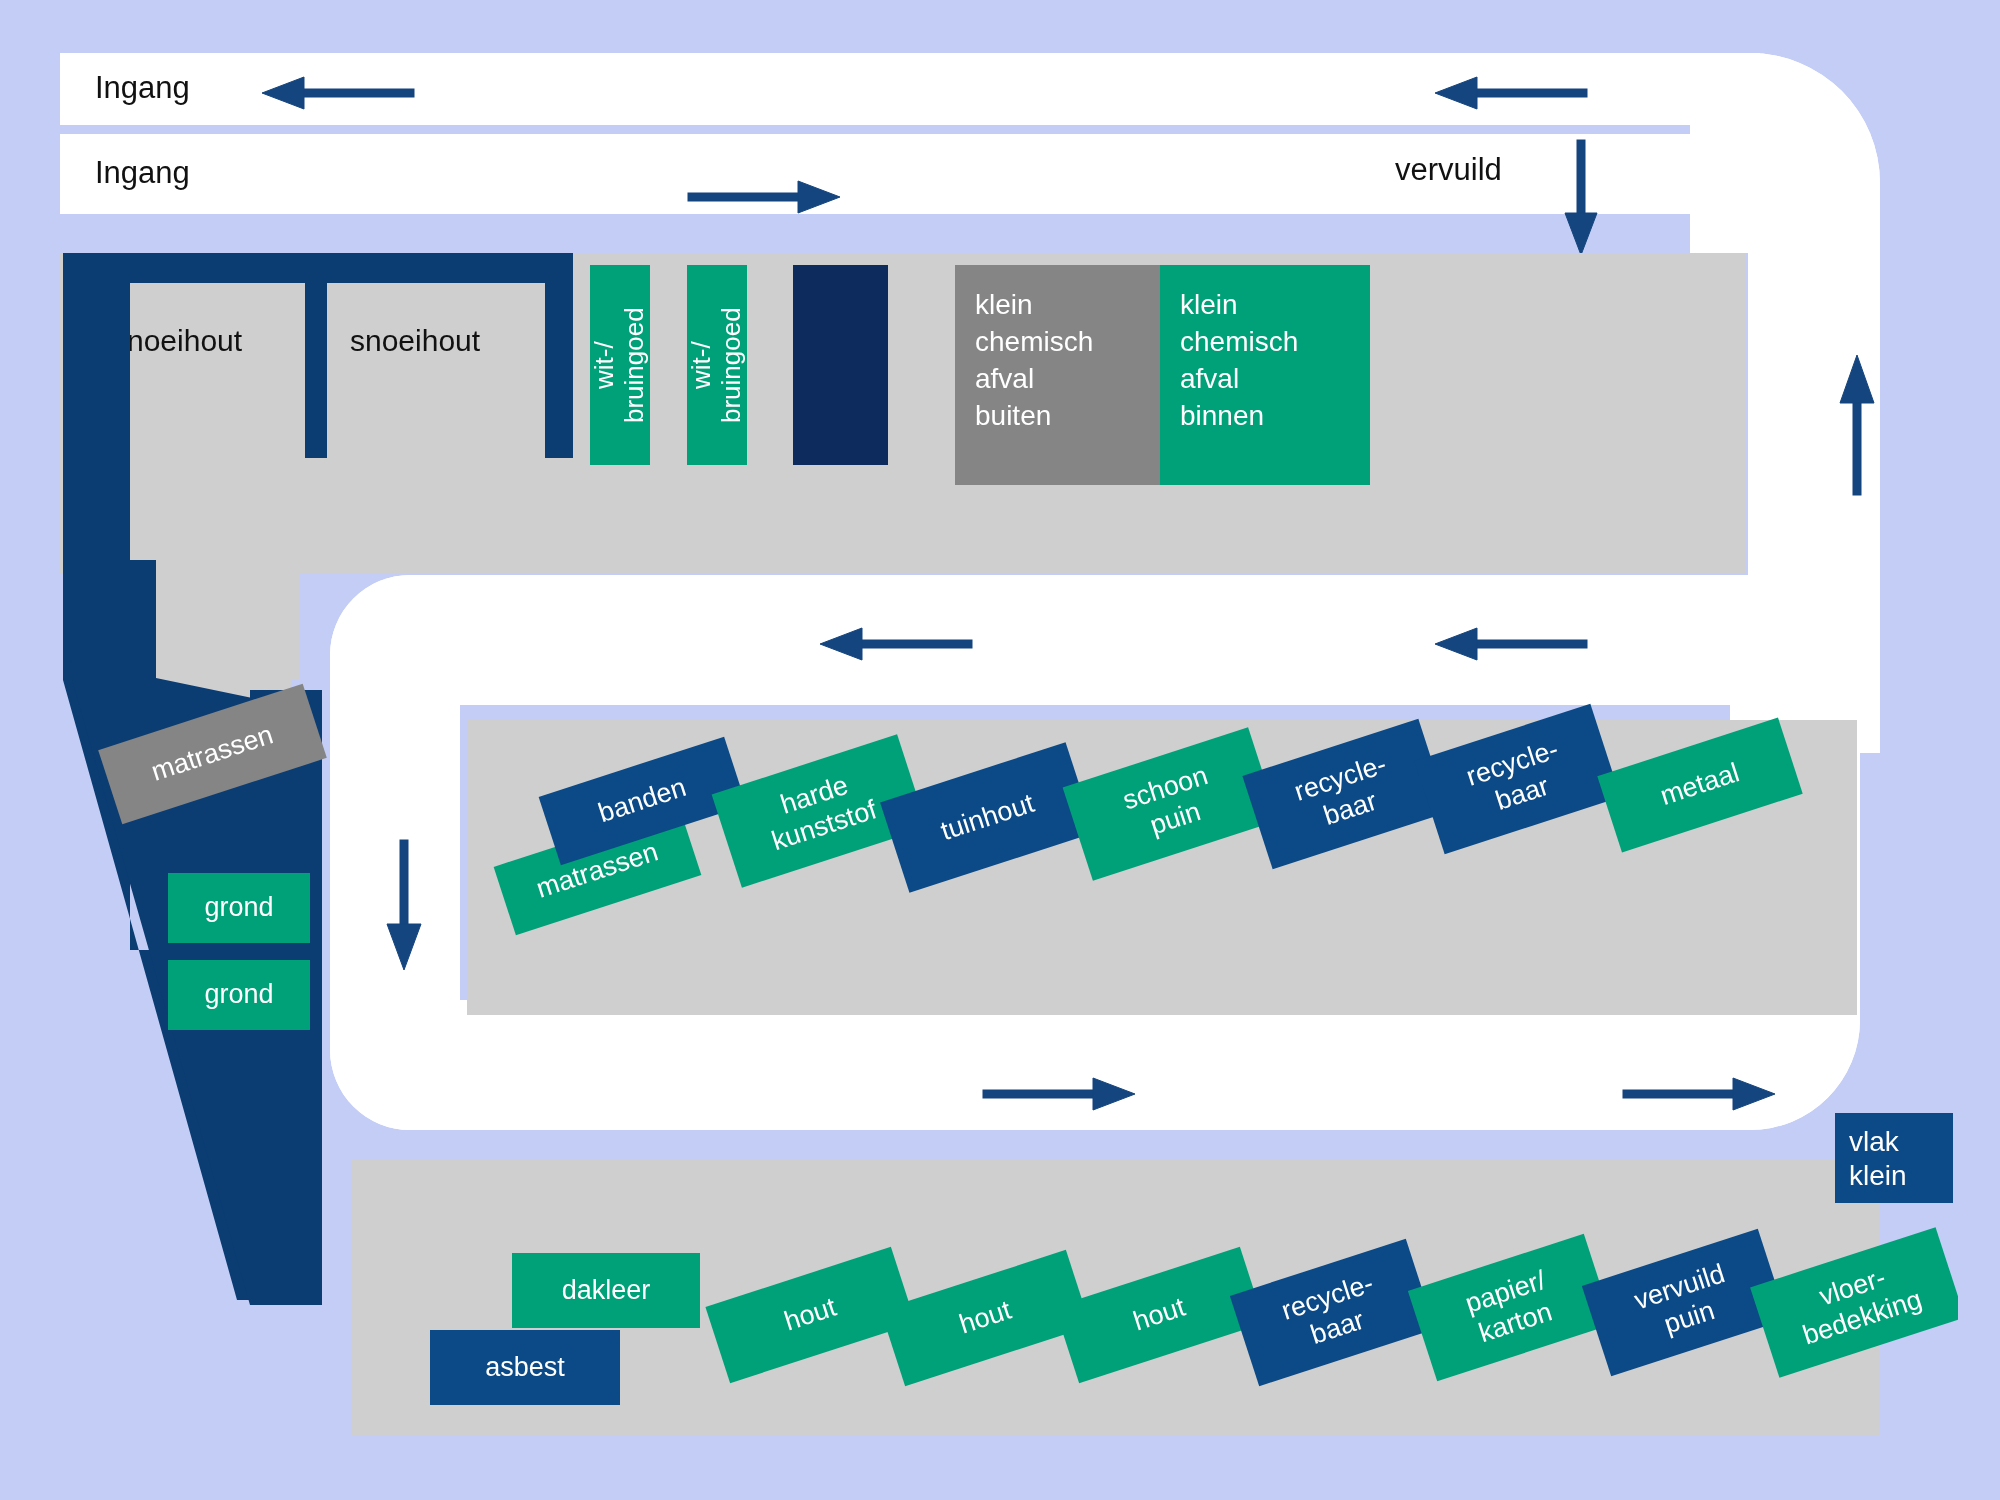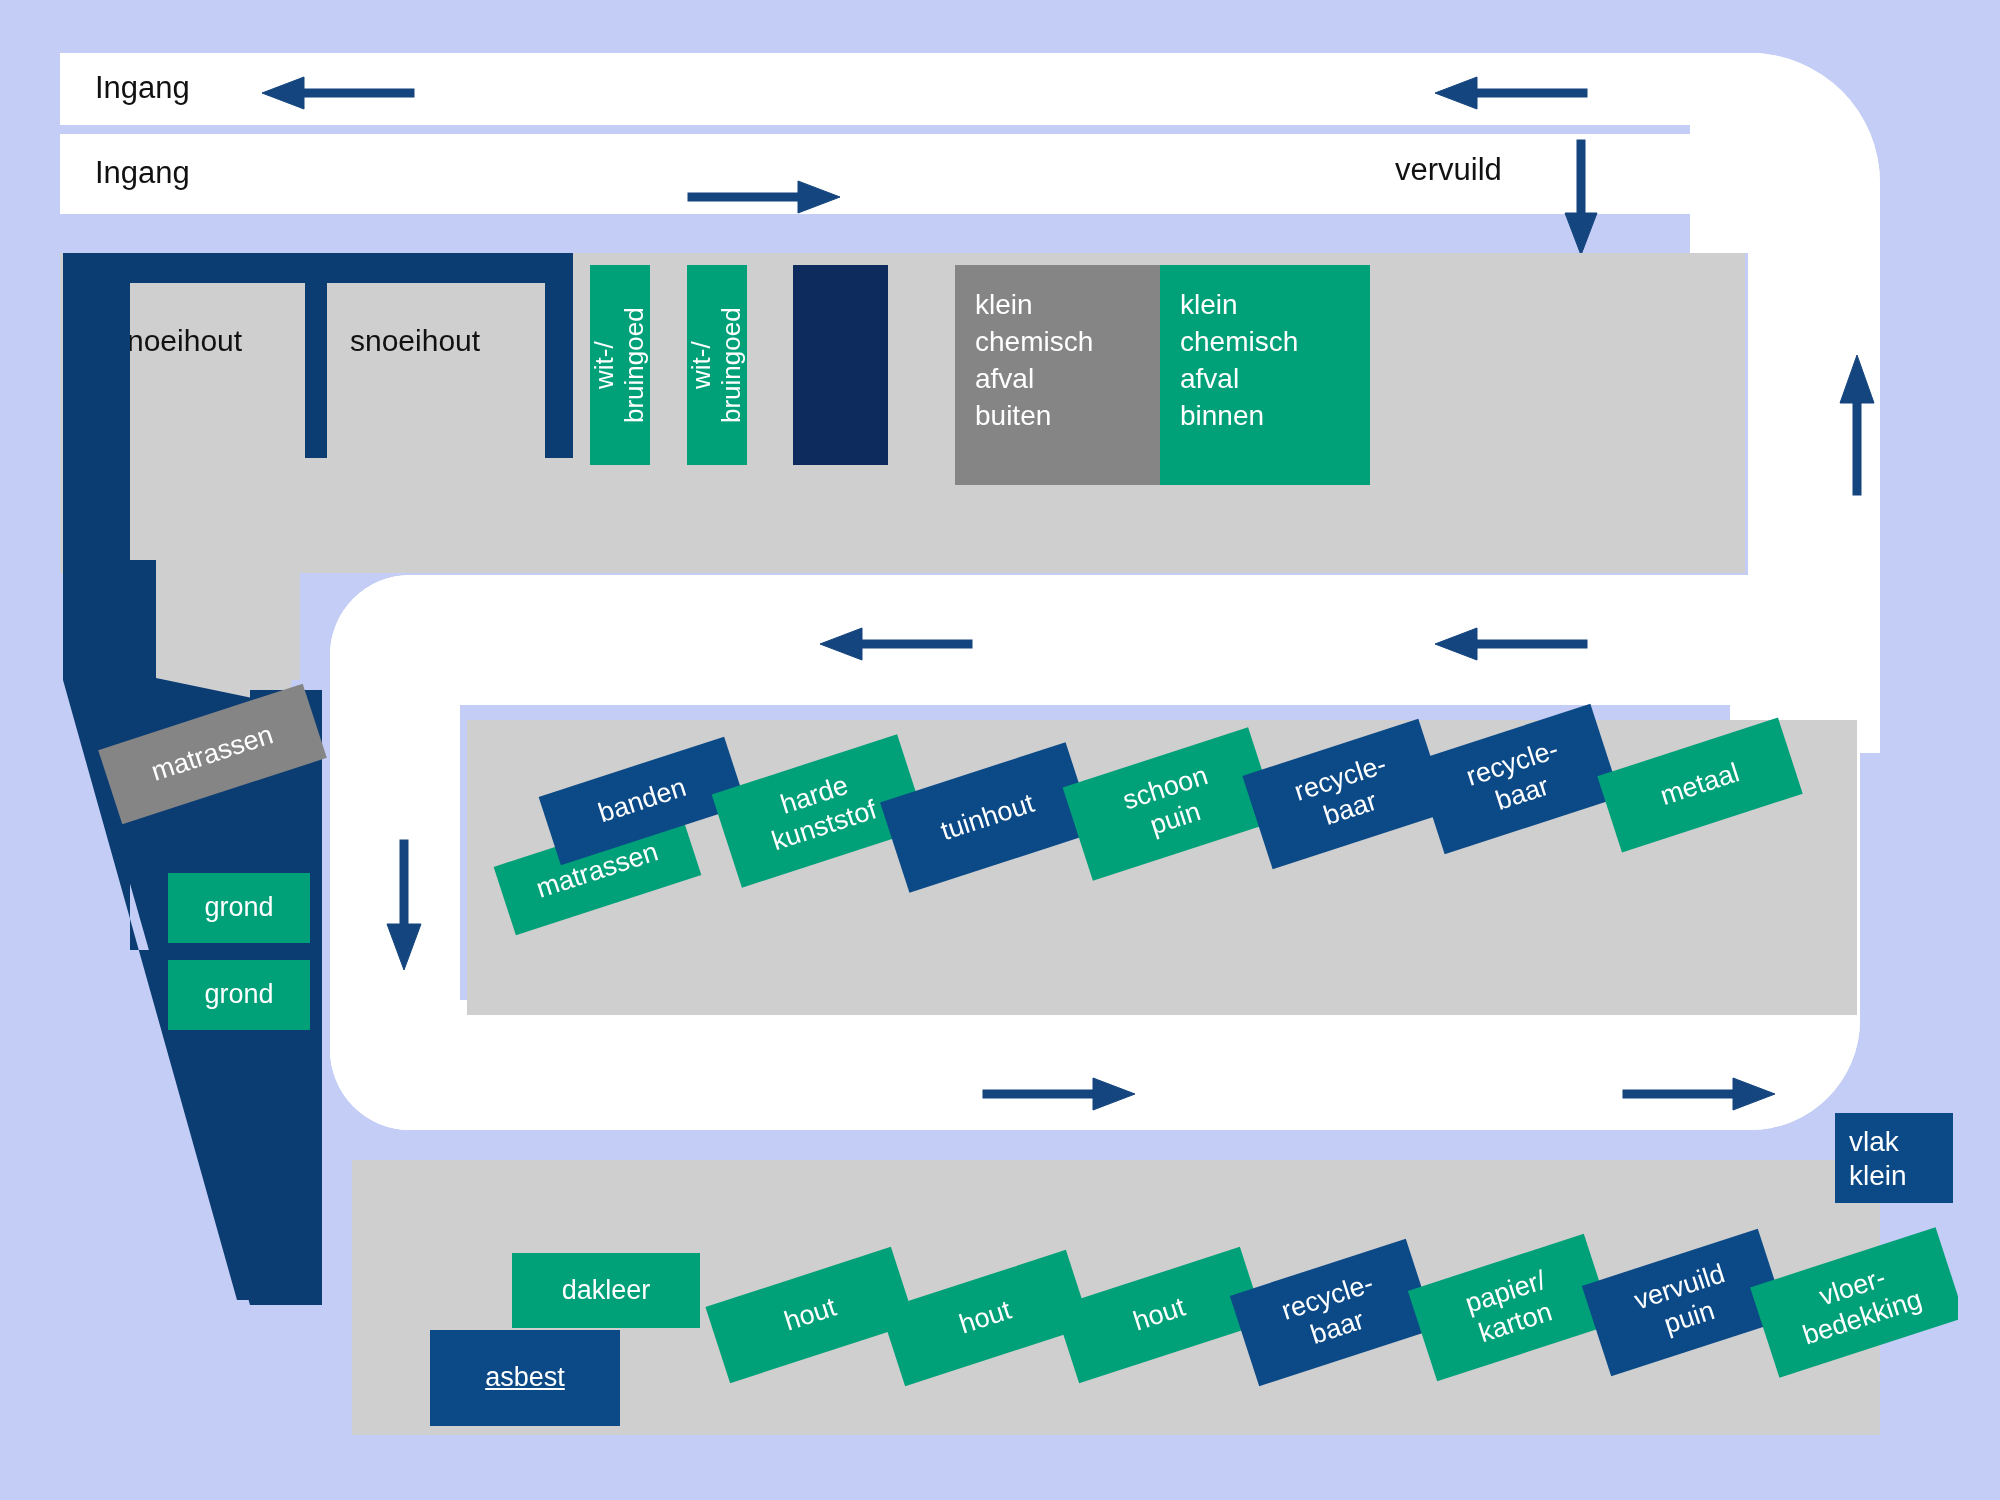--- a/index.html
+++ b/index.html
@@ -228,21 +228,21 @@
     <span style="white-space:pre-line;">metaal</span>
   </div>
 
   <div class="abs pave" style="left:352px;top:1160px;width:1528px;height:275px;"></div>
 
   <div class="abs blue" style="left:1835px;top:1113px;width:118px;height:90px;">
     <span class="abs" style="left:14px;top:12px;color:#fff;font-size:28px;line-height:1.2;white-space:pre-line;">vlak
 klein</span>
   </div>
 
-  <div class="abs boxlabel blue" style="left:430px;top:1330px;width:190px;height:96px;text-decoration:underline;">
+  <div class="abs boxlabel blue" style="left:430px;top:1330px;width:190px;height:75px;">
     <span style="white-space:pre-line;">asbest</span>
   </div>
   <div class="abs boxlabel green" style="left:512px;top:1253px;width:188px;height:75px;">
     <span style="white-space:pre-line;">dakleer</span>
   </div>
   <div class="abs boxlabel green rot" style="left:713px;top:1275px;width:195px;height:80px;transform:rotate(-18deg);">
     <span style="white-space:pre-line;">hout</span>
   </div>
   <div class="abs boxlabel green rot" style="left:888px;top:1278px;width:195px;height:80px;transform:rotate(-18deg);">
     <span style="white-space:pre-line;">hout</span>

